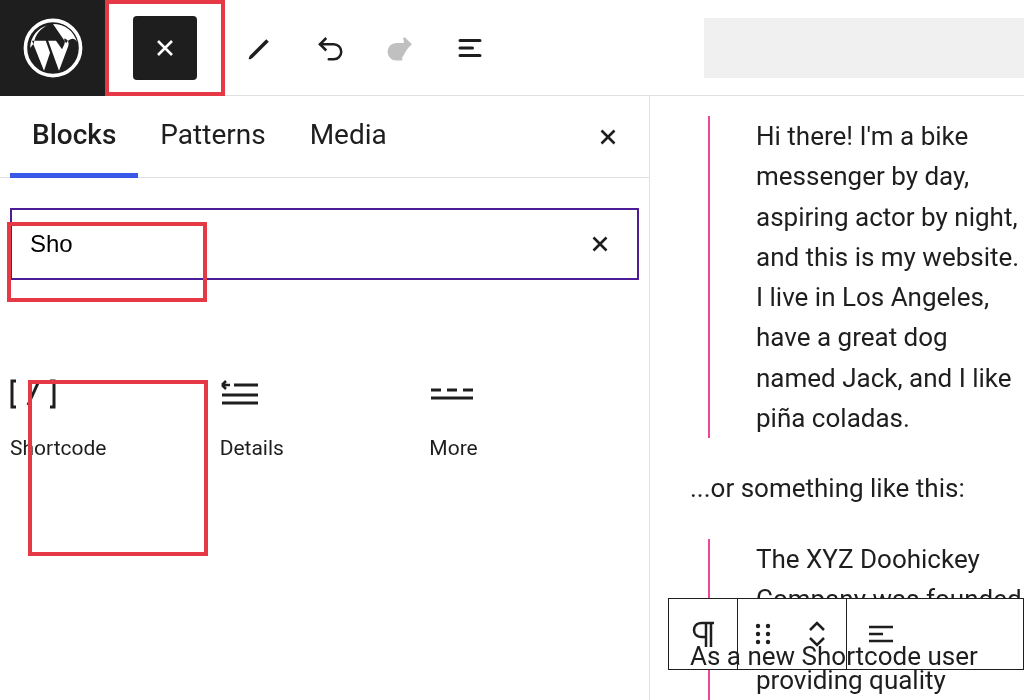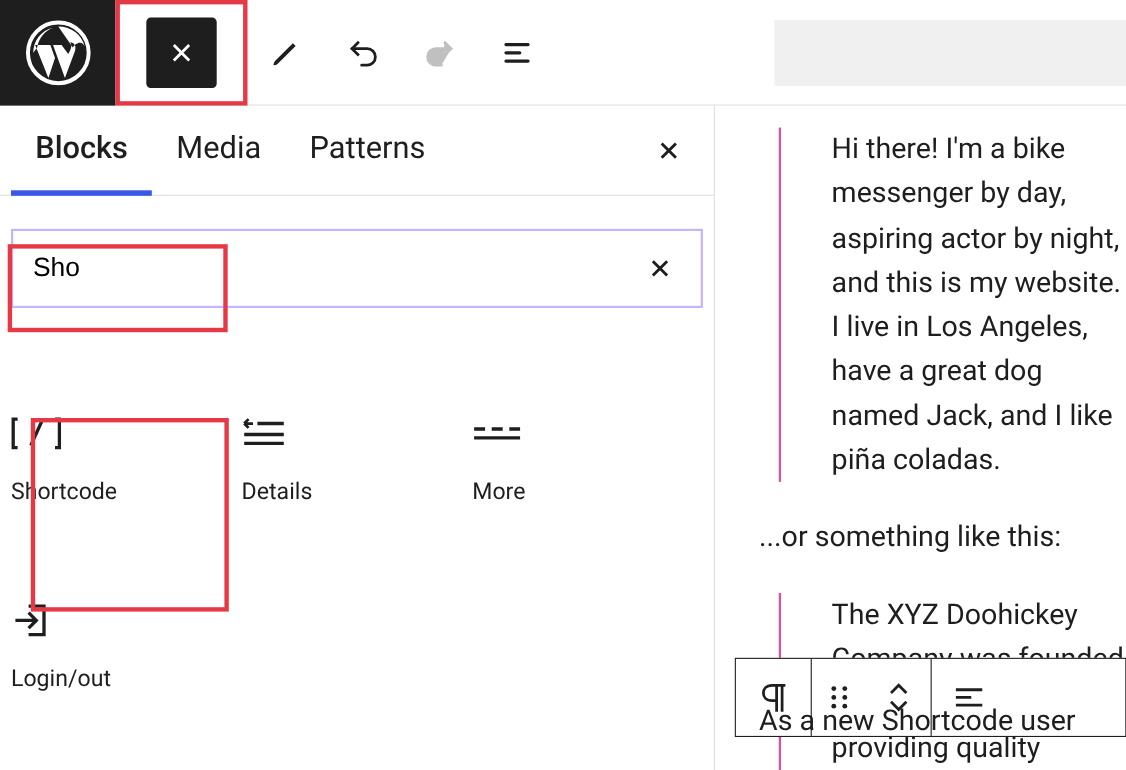--- a/index.html
+++ b/index.html
@@ -15,21 +15,21 @@
   .tool-btn.disabled svg { stroke: #c0c0c0; fill: #c0c0c0; }
   .main { display: flex; height: calc(700px - 96px); }
   .sidebar { width: 650px; border-right: 1px solid #e0e0e0; display: flex; flex-direction: column; }
   .tabs { display: flex; align-items: center; border-bottom: 1px solid #e0e0e0; position: relative; padding-left: 10px; }
   .tab { padding: 22px 22px 26px; font-size: 28px; font-weight: 400; cursor: pointer; color:#1e1e1e; }
   .tab.active { font-weight: 500; position: relative; }
   .tab.active::after { content:""; position:absolute; left:0; right:0; bottom:-1px; height:5px; background:#3858e9; }
   .tabs .close-tab { margin-left: auto; margin-right: 20px; cursor: pointer; padding:8px;}
   .close-tab svg { width: 26px; height: 26px; stroke:#1e1e1e; }
   .search-wrap { padding: 30px 10px 10px 10px; }
-  .search-box { border: 2px solid #c4b5fd; display: flex; align-items: center; height: 72px; padding: 0 18px; }
+  .search-box { border: 2px solid #4c1d95; display: flex; align-items: center; height: 72px; padding: 0 18px; }
   .search-input { flex: 1; border: none; outline: none; font-size: 24px; background: transparent; }
   .search-clear { cursor: pointer; padding:6px; }
   .search-clear svg { width: 26px; height: 26px; stroke:#1e1e1e; }
   .block-grid { display: grid; grid-template-columns: repeat(3, 1fr); gap: 0; padding: 40px 10px; }
   .block-item { display:flex; flex-direction:column; align-items:flex-start; justify-content:center; height:170px; cursor:pointer; }
   .block-icon { height: 48px; display:flex; align-items:center; justify-content:center; margin-bottom: 18px; }
   .block-label { font-size: 21px; color:#1e1e1e; }
   .editor { flex:1; padding: 20px 0 0 40px; font-size: 26px; line-height: 1.55; position: relative; }
   .editor .quote-block { border-left: 2px solid #ec4899; padding-left: 46px; margin-bottom: 30px; margin-left:18px;}
   .editor p.plain { margin-left: 0; margin-bottom: 30px; }
@@ -86,22 +86,22 @@
       </svg>
   </div>
   <div class="top-spacer"></div>
   <div class="top-right-placeholder"></div>
 </div>
 
 <div class="main">
   <div class="sidebar">
     <div class="tabs">
       <div class="tab active">Blocks</div>
+      <div class="tab">Patterns</div>
       <div class="tab">Media</div>
-      <div class="tab">Patterns</div>
       <div class="close-tab">
         <svg viewBox="0 0 24 24" fill="none" stroke-width="2.4">
             <path d="M6 6 L18 18 M18 6 L6 18" stroke="#1e1e1e"></path>
           </svg>
       </div>
     </div>
 
     <div class="search-wrap">
       <div class="search-box">
         <input class="search-input" type="text" value="Sho" placeholder="Search" style="">
@@ -133,29 +133,20 @@
         <div class="block-label">Details</div>
       </div>
       <div class="block-item">
         <div class="block-icon">
           <svg width="44" height="20" viewBox="0 0 44 20">
               <path d="M2 6 H12 M18 6 H28 M34 6 H44" stroke="#1e1e1e" stroke-width="3"></path>
               <path d="M2 14 H44" stroke="#1e1e1e" stroke-width="3"></path>
             </svg>
         </div>
         <div class="block-label">More</div>
-      </div>
-      <div class="block-item">
-        <div class="block-icon">
-          <svg width="38" height="38" viewBox="0 0 38 38">
-              <path d="M16 6 H30 V32 H16" stroke="#1e1e1e" stroke-width="3" fill="none"></path>
-              <path d="M4 19 H22 M16 12 L23 19 L16 26" stroke="#1e1e1e" stroke-width="3" fill="none"></path>
-            </svg>
-        </div>
-        <div class="block-label">Login/out</div>
       </div>
     </div>
   </div>
 
   <div class="editor">
     <div class="quote-block">
       <p>Hi there! I'm a bike messenger by day, aspiring actor by night, and this is my website. I live in Los Angeles, have a great dog named Jack, and I like piña coladas.</p>
     </div>
     <p class="plain">...or something like this:</p>
     <div class="quote-block">

